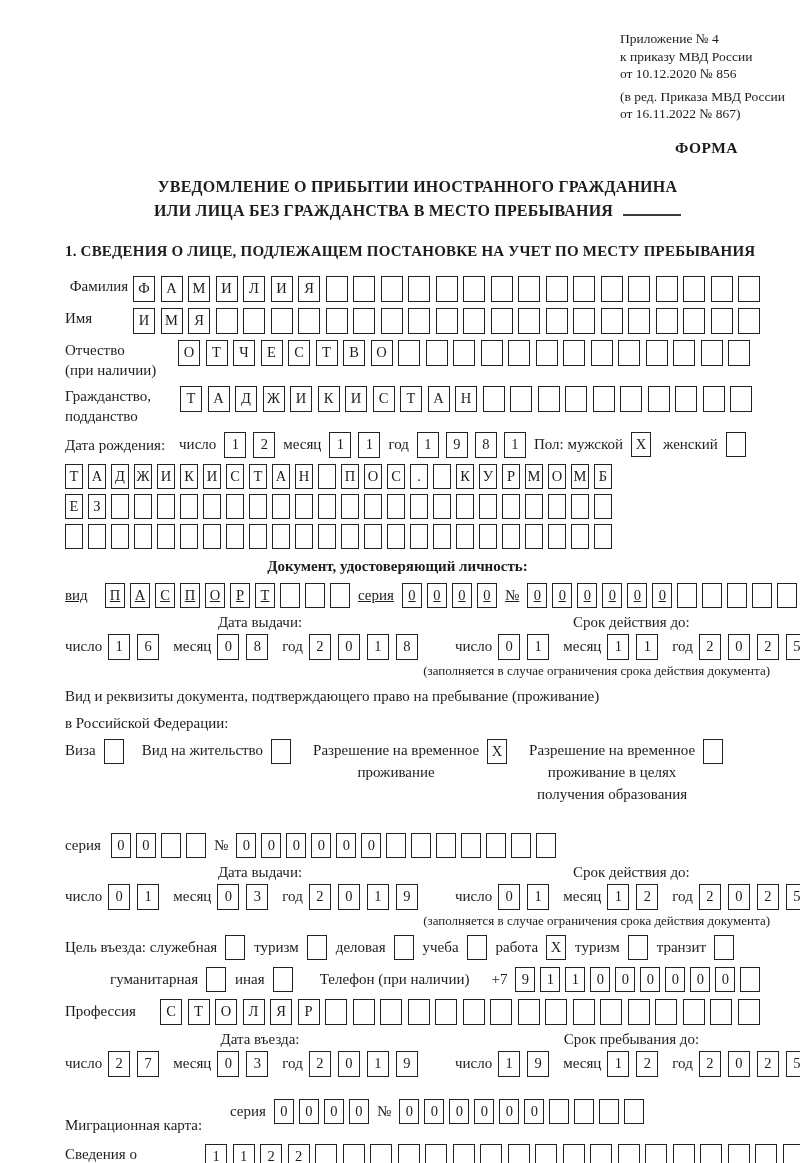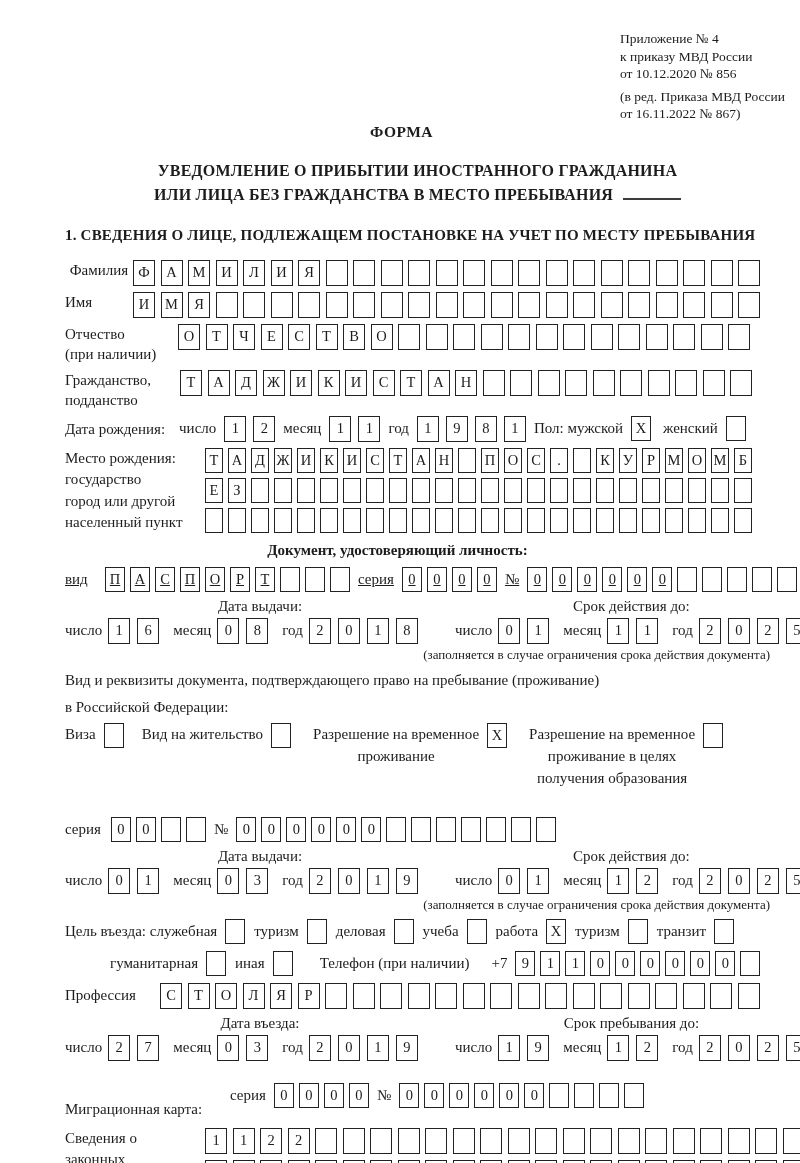--- a/index.html
+++ b/index.html
@@ -4,21 +4,21 @@
 <style>
   html,body{margin:0;padding:0;}
   body{
     width:800px;height:1163px;overflow:hidden;background:#ffffff;color:#1c1c1c;
     font-family:"Liberation Serif","DejaVu Serif",serif;
   }
   .page{box-sizing:border-box;width:800px;height:1163px;padding:30px 30px 10px 65px;}
   
   .appendix{width:195px;margin-left:555px;font-size:13.5px;line-height:17.5px;}
   .appendix .grp2{margin-top:5px;}
-  .forma{font-weight:bold;font-size:15.5px;text-align:center;padding-right:32px;letter-spacing:.5px;}
+  .forma{font-weight:bold;font-size:15.5px;text-align:right;padding-right:32px;margin-top:16px;letter-spacing:.5px;}
   
   .title{margin-top:18px;text-align:center;font-weight:bold;font-size:16px;line-height:24px;letter-spacing:.2px;}
   .blank-line{display:inline-block;width:58px;height:13px;border-bottom:2.5px solid #3c3c3c;margin-left:10px;}
   .section-heading{margin-top:20px;margin-bottom:16px;font-weight:bold;font-size:15px;letter-spacing:.2px;}
   
   .row{display:flex;align-items:flex-start;margin-bottom:6px;}
   .lbl{font-size:15px;line-height:20px;flex:none;}
   .lbl .l2{display:block;}
   .w-surname{width:68px;text-align:center;}
   .w-name{width:68px;}
@@ -232,26 +232,20 @@
     <span class="cells md">
         <span class="cell">X</span>
       </span>
     <span class="inline-lbl" style="padding-left:12px;text-align:right;">женский</span>
     <span class="cells md">
         <span class="cell"></span>
       </span>
   </div>
 
   <div class="bp">
-    <div class="bp-labels">
-      <div>Место рождения:</div>
-      <div>государство</div>
-      <div>город или другой</div>
-      <div>населенный пункт</div>
-    </div>
     <div class="bp-rows">
       <div class="row">
         <span class="cells sm">
             <span class="cell">Т</span>
             <span class="cell">А</span>
             <span class="cell">Д</span>
             <span class="cell">Ж</span>
             <span class="cell">И</span>
             <span class="cell">К</span>
             <span class="cell">И</span>

